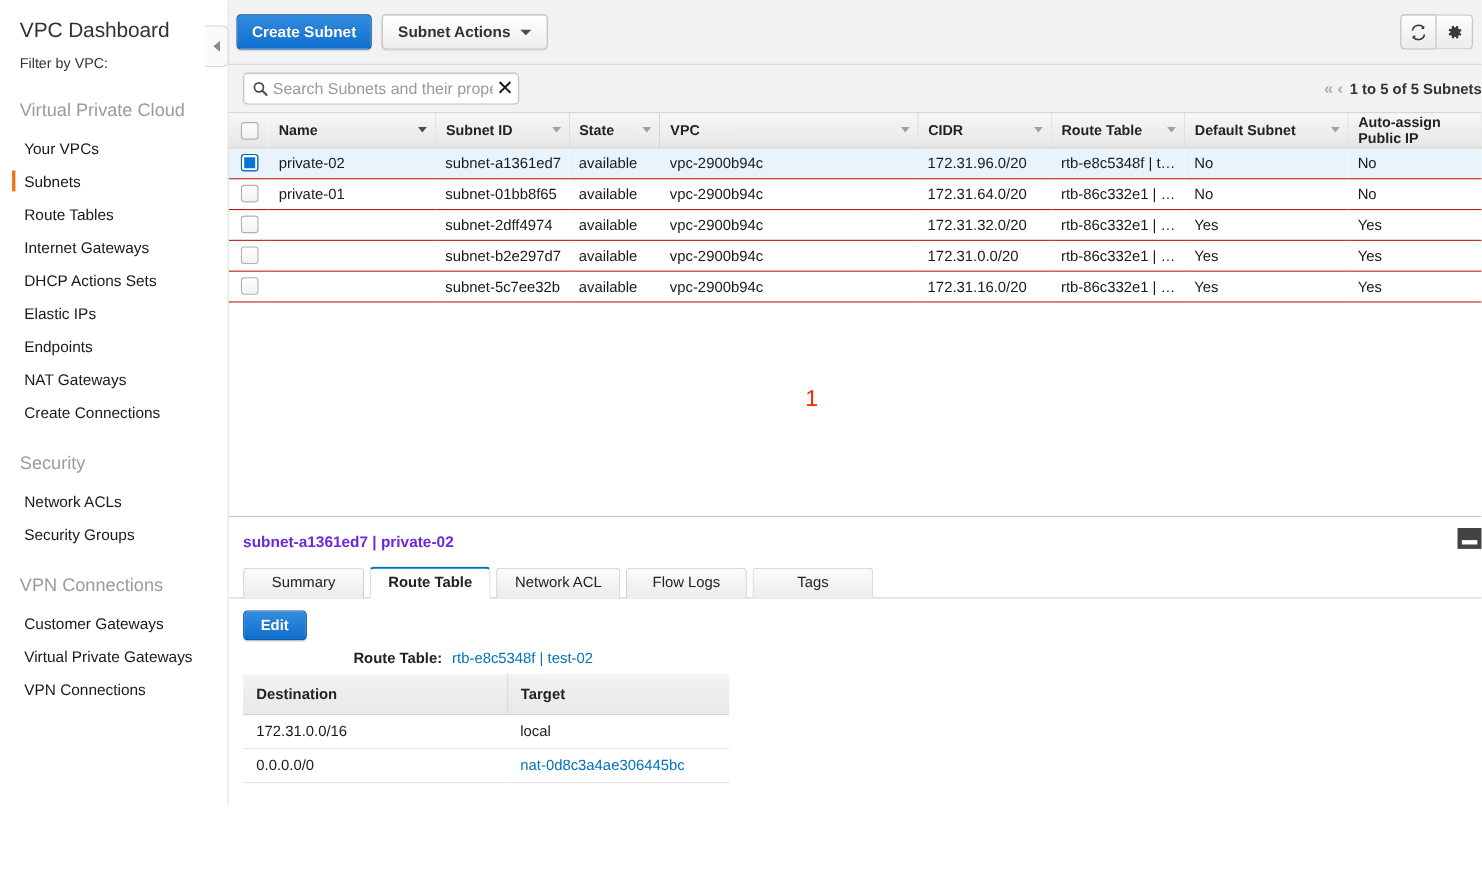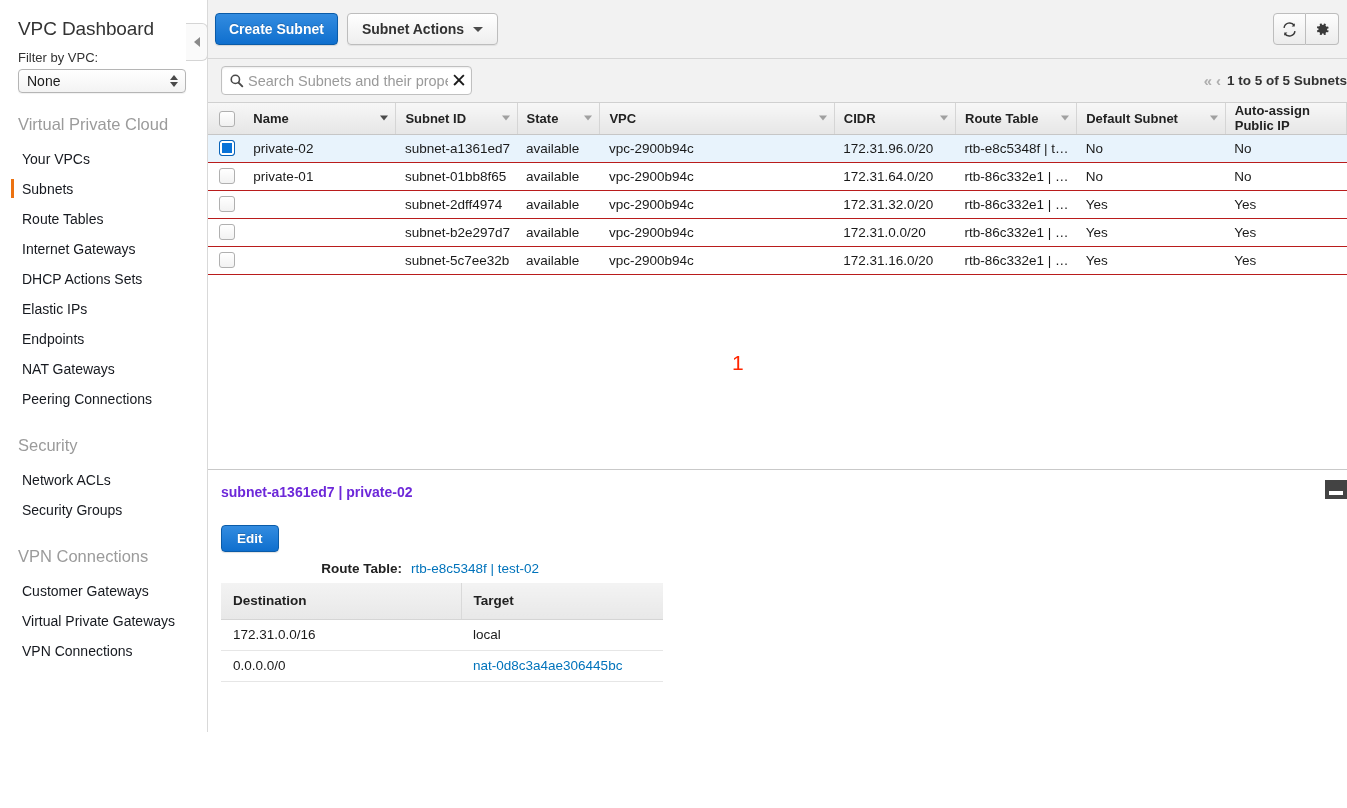--- a/index.html
+++ b/index.html
@@ -280,40 +280,31 @@
   }
 </style>
 </head>
 <body>
 
 <div id="app">
 
   <div id="sidebar">
     <div class="dash-title">VPC Dashboard</div>
     <div class="filter-label">Filter by VPC:</div>
-    <div class="vpc-select-wrap">
-      <div class="vpc-select">
-        <span>None</span>
-        <span class="stepper">
-          <i class="up"></i>
-            <i class="dn"></i>
-        </span>
-      </div>
-    </div>
     <div id="nav-groups">
         <div class="nav-group-title">Virtual Private Cloud</div>
         <div class="nav-item">Your VPCs</div>
         <div class="nav-item active">Subnets</div>
         <div class="nav-item">Route Tables</div>
         <div class="nav-item">Internet Gateways</div>
         <div class="nav-item">DHCP Actions Sets</div>
         <div class="nav-item">Elastic IPs</div>
         <div class="nav-item">Endpoints</div>
         <div class="nav-item">NAT Gateways</div>
-        <div class="nav-item">Peering Connections</div>
+        <div class="nav-item">Create Connections</div>
         <div class="nav-group-title">Security</div>
         <div class="nav-item">Network ACLs</div>
         <div class="nav-item">Security Groups</div>
         <div class="nav-group-title">VPN Connections</div>
         <div class="nav-item">Customer Gateways</div>
         <div class="nav-item">Virtual Private Gateways</div>
         <div class="nav-item">VPN Connections</div>
       </div>
   </div>
 
@@ -451,20 +442,27 @@
       </table>
     </div>
 
     <div id="annot-1">1</div>
 
     <div id="detail">
       <div id="detail-head">
         <span>subnet-a1361ed7 | private-02</span>
         <div id="panel-icon"></div>
       </div>
+      <div id="tabs">
+          <div class="tab">Summary</div>
+          <div class="tab active">Route Table</div>
+          <div class="tab">Network ACL</div>
+          <div class="tab">Flow Logs</div>
+          <div class="tab">Tags</div>
+        </div>
       <div id="detail-body">
         <button class="btn-edit">Edit</button>
         <div class="rt-line">
           <span class="rt-label">Route Table:</span>
           <span class="link">rtb-e8c5348f | test-02</span>
         </div>
         <table class="routes">
           <colgroup>
               <col style="width:240px">
               <col style="width:202px">

